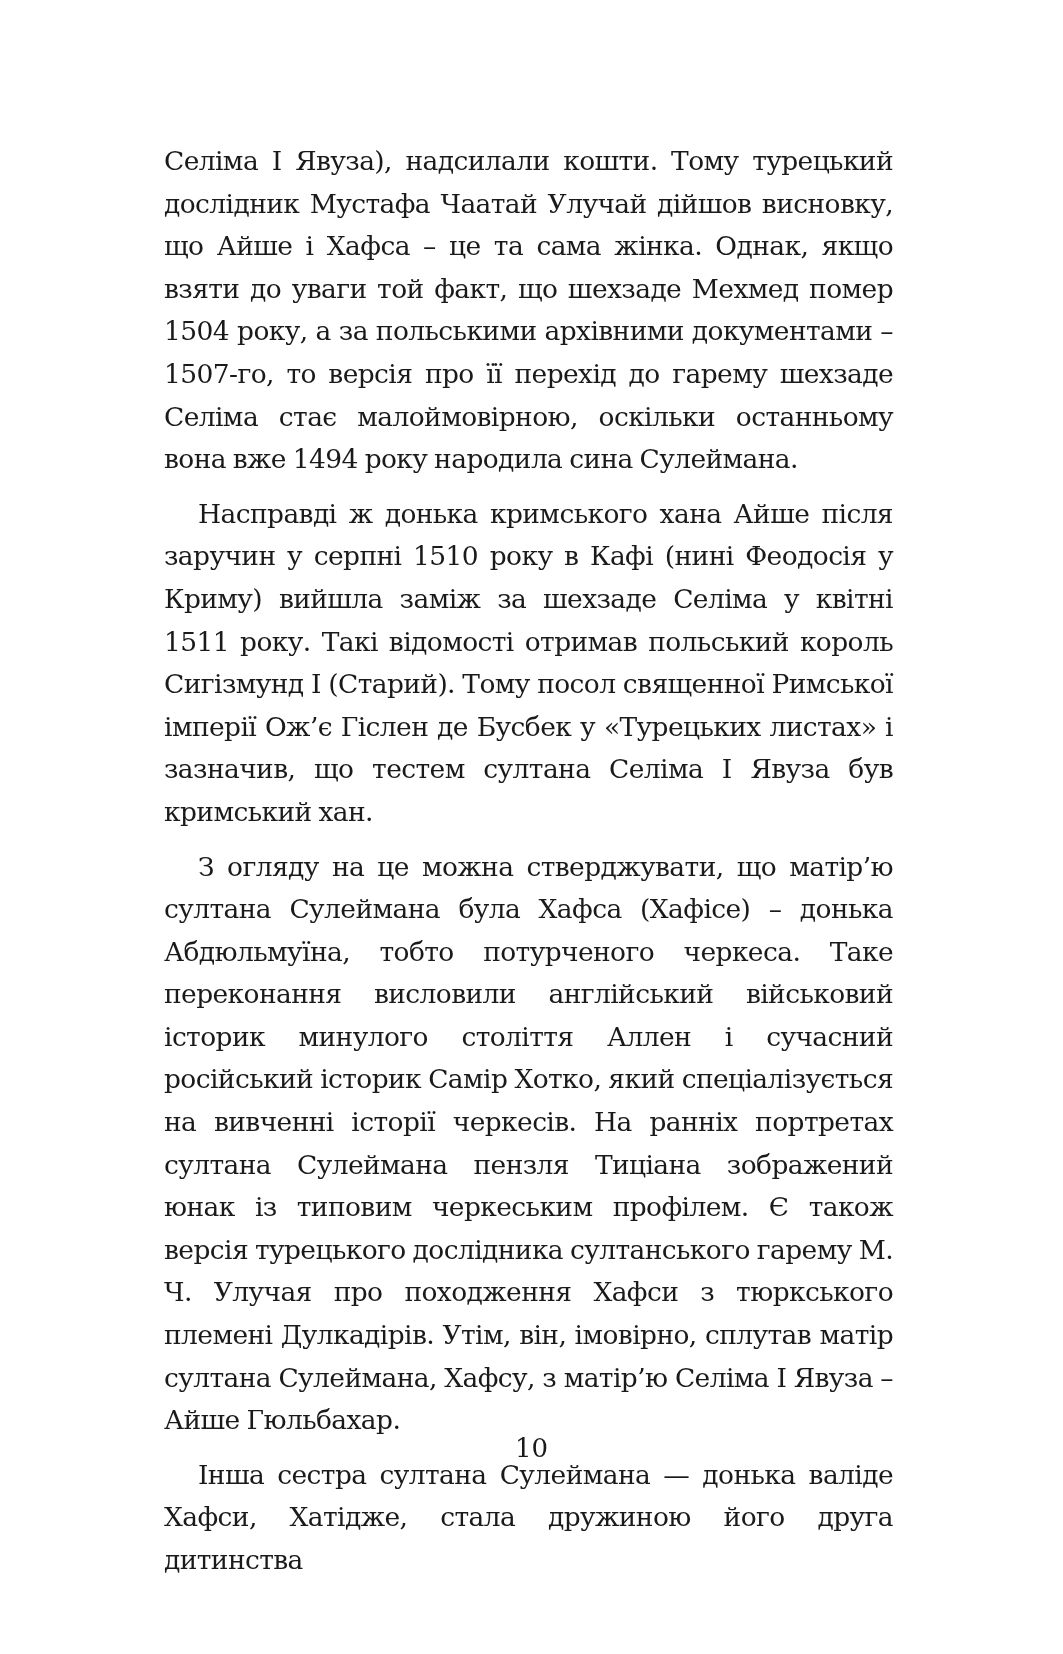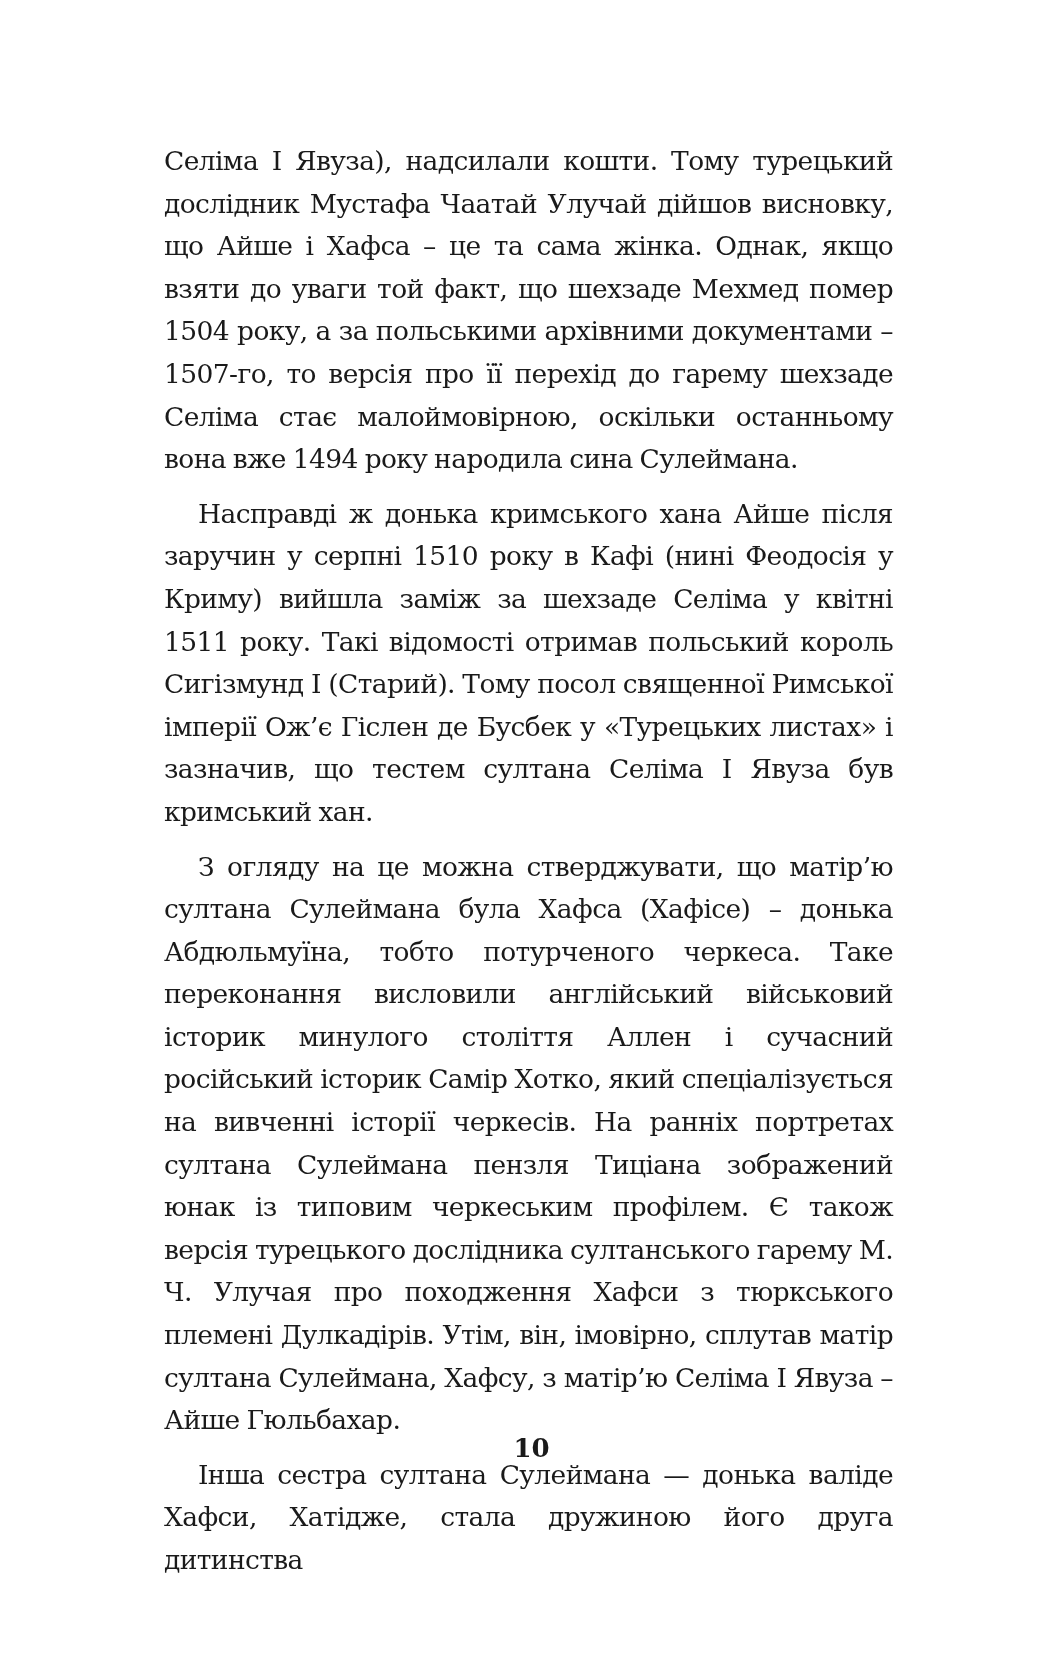--- a/index.html
+++ b/index.html
@@ -18,21 +18,21 @@
       word-spacing: -1px;
     }
     .page p { margin: 12px; }
     .page p.indent { text-indent: 34px; }
     .page-number {
       position: absolute;
       left: 0; right: 0;
       top: 1433px;
       text-align: center;
       font-family: "DejaVu Serif", "Liberation Serif", serif;
-      font-weight: bold;
+      font-weight: normal;
       font-size: 26px;
       color: #1a1a1a;
     }
   </style>
 </head>
 <body>
 
 <div class="page">
   <p>Селіма I Явуза), надсилали кошти. Тому турецький дослідник Мустафа Чаатай Улучай дійшов висновку, що Айше і Хафса – це та сама жінка. Однак, якщо взяти до уваги той факт, що шехзаде Мехмед помер 1504 року, а за польськими архівними документами – 1507-го, то версія про її перехід до гарему шехзаде Селіма стає малоймовірною, оскільки останньому вона вже 1494 року народила сина Сулеймана.</p>
   <p class="indent">Насправді ж донька кримського хана Айше після заручин у серпні 1510 року в Кафі (нині Феодосія у Криму) вийшла заміж за шехзаде Селіма у квітні 1511 року. Такі відомості отримав польський король Сигізмунд I (Старий). Тому посол священної Римської імперії Ож’є Гіслен де Бусбек у «Турецьких листах» і зазначив, що тестем султана Селіма I Явуза був кримський хан.</p>

